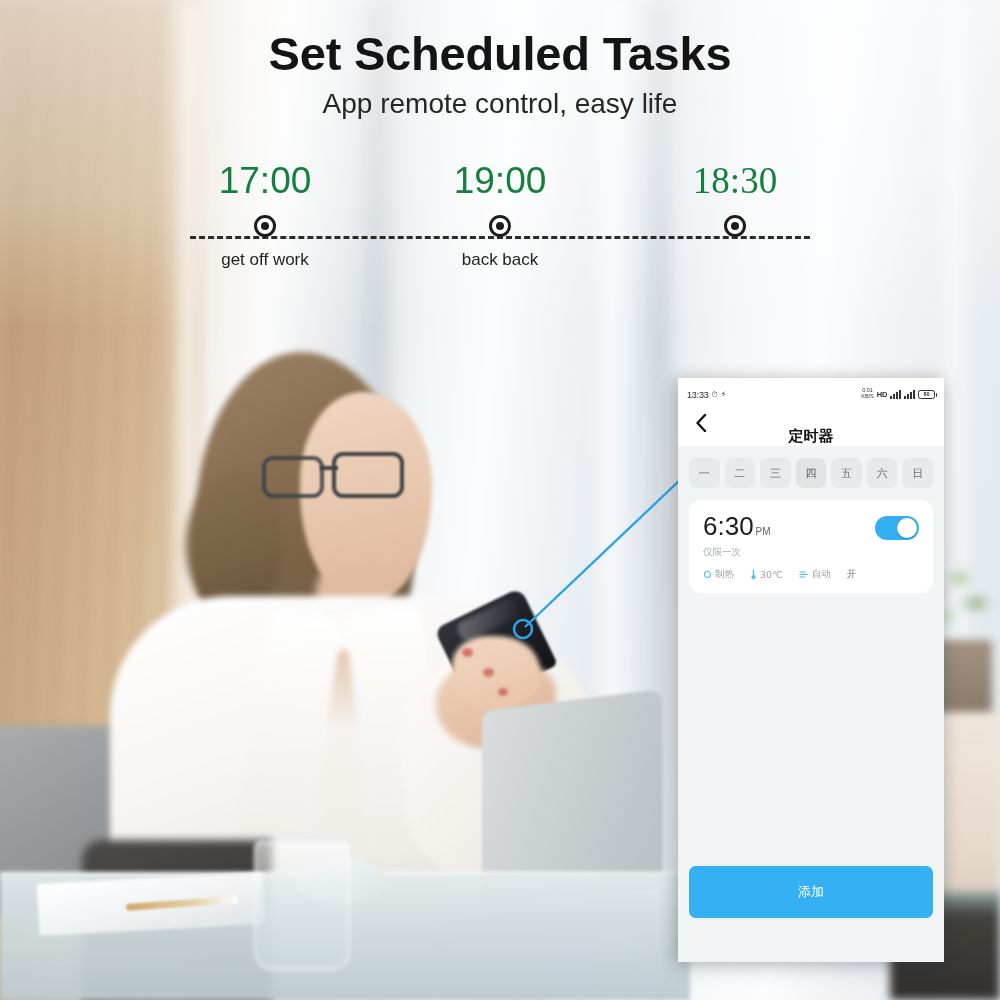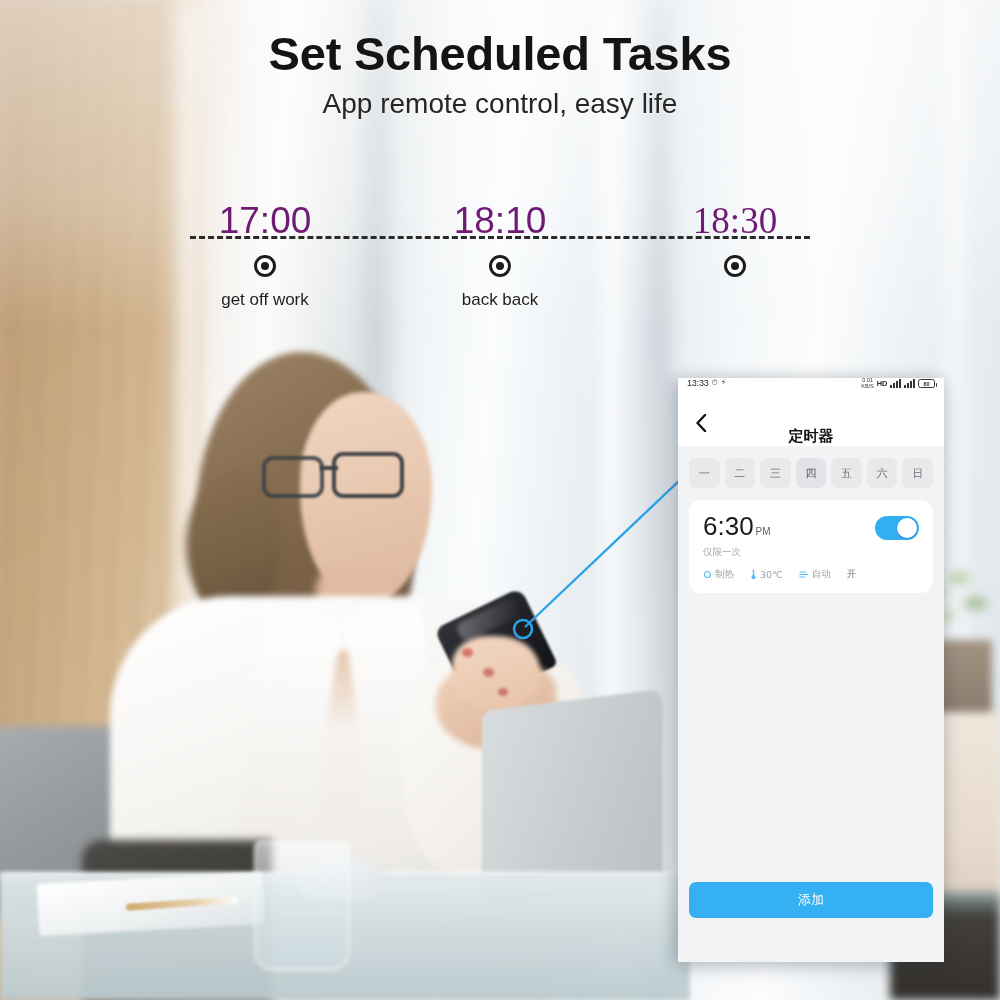--- a/index.html
+++ b/index.html
@@ -279,23 +279,22 @@
   }
 
   
   .timeline { position: absolute; left: 0; right: 0; top: 162px; height: 130px; }
   .tl-line {
     position: absolute; left: 190px; right: 190px; top: 74px; height: 0;
     border-top: 3px dashed #2a2a2a;
   }
   .tl-stop { position: absolute; top: 0; width: 220px; margin-left: -110px; text-align: center; }
   .tl-time {
-    font-size: 37px; color: #701a75; line-height: 1;
+    font-size: 37px; color: #15803d; line-height: 1;
     text-shadow: 0 1px 2px rgba(255,255,255,.7);
-    margin-top: 40px;
   }
   .tl-marker {
     position: relative; margin: 16px auto 0;
     width: 22px; height: 22px; border-radius: 50%;
     border: 3px solid #1c1c1c; background: #ffffff;
   }
   .tl-marker::after {
     content: ""; position: absolute; left: 4px; top: 4px;
     width: 8px; height: 8px; border-radius: 50%; background: #1c1c1c;
   }
@@ -311,21 +310,21 @@
   
   .phone {
     position: absolute; left: 678px; top: 378px;
     width: 266px; height: 584px;
     background: #f2f3f5;
     box-shadow: -4px 0 14px rgba(40,50,60,.22), 0 6px 18px rgba(40,50,60,.18);
     overflow: hidden;
   }
   .statusbar {
     height: 22px; background: #ffffff;
-    display: flex; align-items: flex-start; justify-content: space-between;
+    display: flex; align-items: flex-end; justify-content: space-between;
     padding: 0 9px;
     font-size: 8.5px; color: #2b2b2b;
   }
   .sb-left { display: flex; align-items: center; gap: 3px; }
   .sb-right { display: flex; align-items: center; gap: 3px; }
   .sb-clock { font-size: 9px; letter-spacing: -.2px; }
   .sb-ico { font-size: 8px; color: #333; line-height: 1; }
   .sb-rate { font-size: 5.5px; line-height: 1.05; text-align: center; color: #333; }
   .sb-hd { font-size: 7.5px; font-weight: bold; letter-spacing: -.3px; }
   .bars { display: inline-flex; align-items: flex-end; gap: 1px; height: 9px; }
@@ -410,21 +409,21 @@
   }
   .toggle .knob {
     position: absolute; right: 2px; top: 2px;
     width: 20px; height: 20px; border-radius: 50%;
     background: #ffffff;
     box-shadow: 0 1px 2px rgba(0,0,0,.18);
   }
 
   .add-btn {
     position: absolute; left: 11px; right: 11px; bottom: 44px;
-    height: 36px; border-radius: 7px;
+    height: 52px; border-radius: 7px;
     background: #35b0f3;
     color: #ffffff; font-size: 13px;
     display: flex; align-items: center; justify-content: center;
     cursor: pointer;
     font-family: "DejaVu Sans", "Liberation Sans", sans-serif;
   }
 </style>
 </head>
 <body>
 
@@ -485,21 +484,21 @@
   <div class="timeline">
     <div class="tl-line"></div>
 
     <div class="tl-stop" style="left:265px;">
       <div class="tl-time">17:00</div>
       <div class="tl-marker"></div>
       <div class="tl-label">get off work</div>
     </div>
 
     <div class="tl-stop" style="left:500px;">
-      <div class="tl-time">18:10</div>
+      <div class="tl-time">19:00</div>
       <div class="tl-marker"></div>
       <div class="tl-label">back back</div>
     </div>
 
     <div class="tl-stop" style="left:735px;font-family:Liberation Serif, serif;">
       <div class="tl-time">18:30</div>
       <div class="tl-marker"></div>
     </div>
   </div>
 

